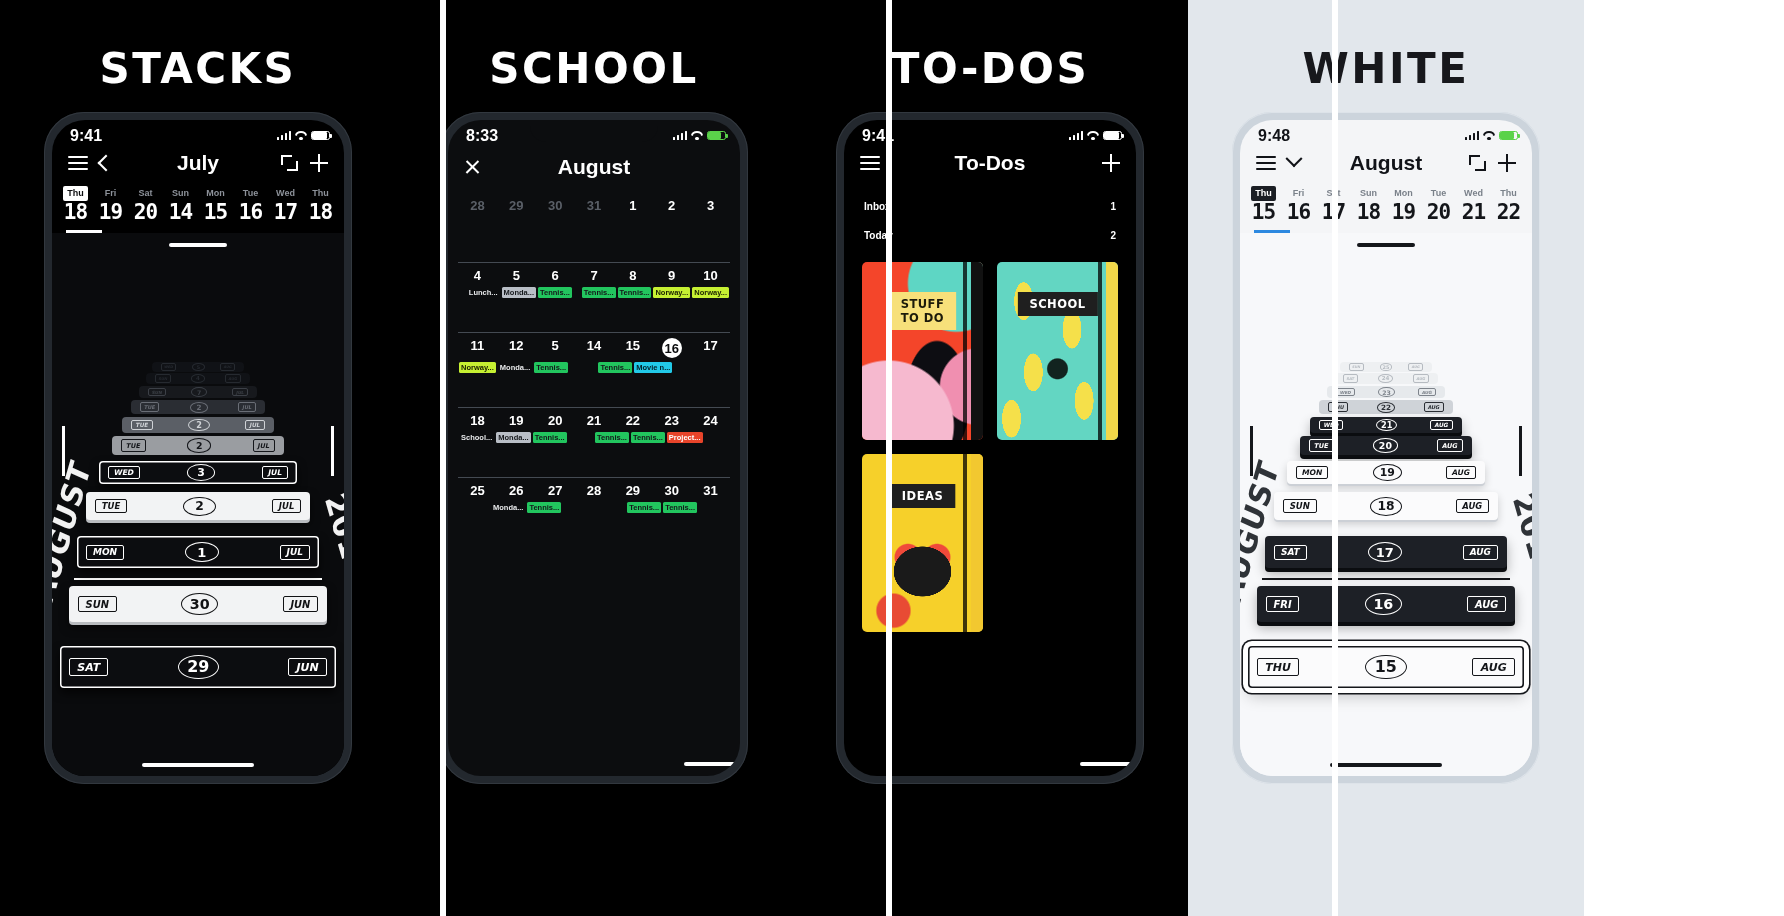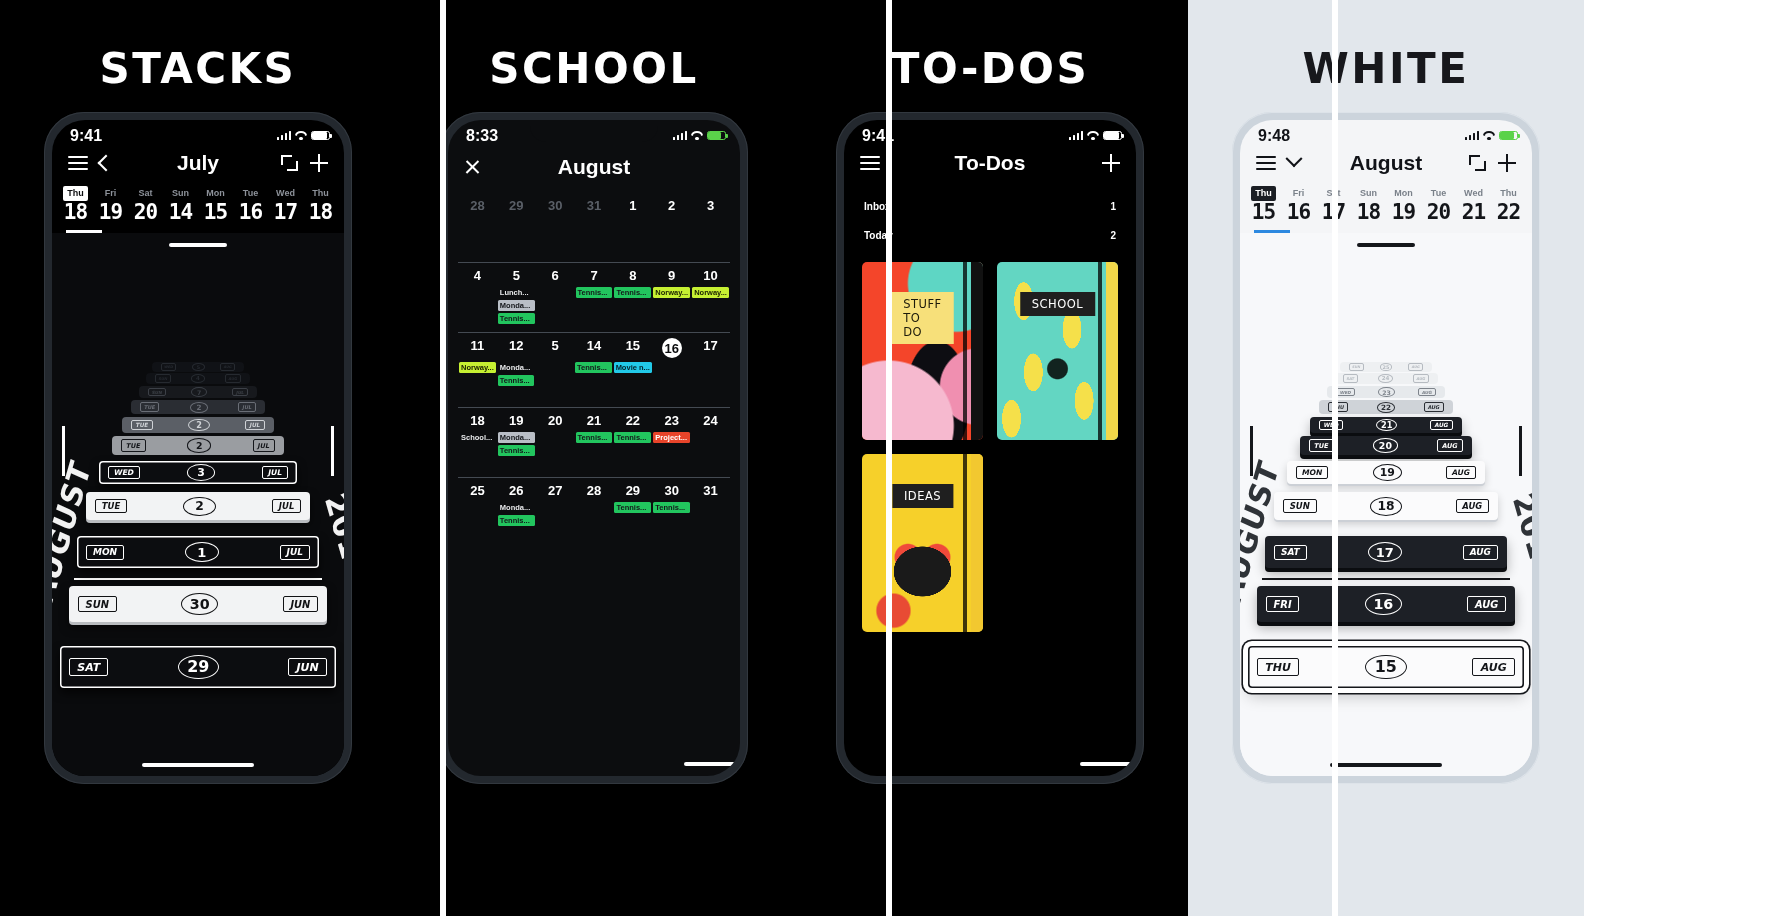--- a/index.html
+++ b/index.html
@@ -197,21 +197,21 @@
   .wk { border-top: 1.4px solid #444a52; padding-top: 5px; margin-bottom: 3px; }
   .wk.first { border-top: none; }
   .wk-days { display: flex; }
   .wk-day { flex: 1; text-align: center; font-size: 13px; font-weight: 700; color: #ffffff; }
   .wk-day.out { color: #5a5f67; }
   .wk-day .todaycircle {
     display:inline-flex;align-items:center;justify-content:center;
     width:20px;height:20px;border-radius:50%;background:#ffffff;color:#0c0d0f;
   }
   .wk-events { display: flex; min-height: 46px; padding-top: 4px; }
-  .ev-col { flex: 1; display: flex; flex-direction: column; align-items: stretch; gap: 2px; padding: 0 1px; }
+  .ev-col { flex: 1; display: flex; flex-direction: row; align-items: stretch; gap: 2px; padding: 0 1px; }
   .chip {
     font-size: 7.5px; line-height: 11px; height: 11px; border-radius: 1.5px;
     padding: 0 2px; overflow: hidden; white-space: nowrap; font-weight: 600;
   }
   .chip.plain { background: transparent; color: #e9eaec; }
   .chip.light { background: #22c55e; color: #14161a; }
   .chip.grey  { background: #b9bec6; color: #14161a; }
   .chip.lime  { background: #c6f032; color: #1a2000; }
   .chip.cyan  { background: #22c9e8; color: #042028; }
   .chip.red   { background: #e8442a; color: #ffffff; }
@@ -221,21 +221,21 @@
   .todorow { display: flex; justify-content: space-between; align-items: center;
     padding: 9px 0; font-size: 10px; font-weight: 600; color: #ffffff; }
   .todorow .cnt { font-weight: 600; }
   .notes { display: grid; grid-template-columns: 1fr 1fr; gap: 14px; padding: 8px 18px; }
   .note { position: relative; height: 178px; border-radius: 5px; overflow: hidden;
     box-shadow: 0 4px 10px rgba(0,0,0,.5); }
   .note .band { position:absolute; top:0; bottom:0; right: 16px; width: 4px; background: rgba(0,0,0,.75); }
   .note .strap { position:absolute; top:0; bottom:0; right: 0; width: 12px; }
   .note .label {
     position: absolute; left: 50%; transform: translateX(-50%); top: 30px;
-    padding: 5px 12px; font-size: 11.5px; font-weight: 400; letter-spacing: .5px;
+    padding: 5px 12px; font-size: 11.5px; font-weight: 700; letter-spacing: .5px;
     font-family: "DejaVu Sans", sans-serif;
   }
   .note-art { position:absolute; inset:0; }
   .note-empty { background: transparent; box-shadow:none; }
 
   
   [data-interactable="true"] { cursor: pointer; }
 </style>
 </head>
 <body>

